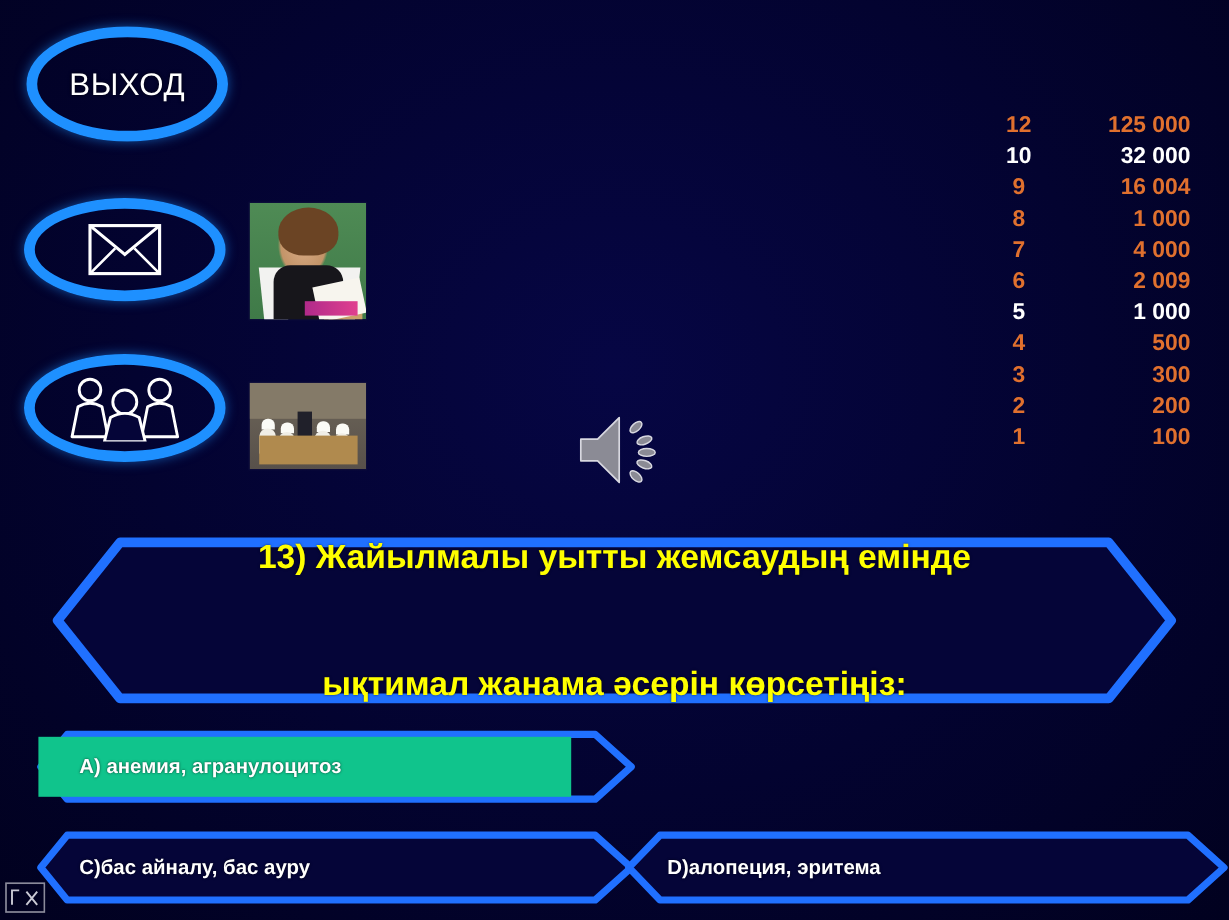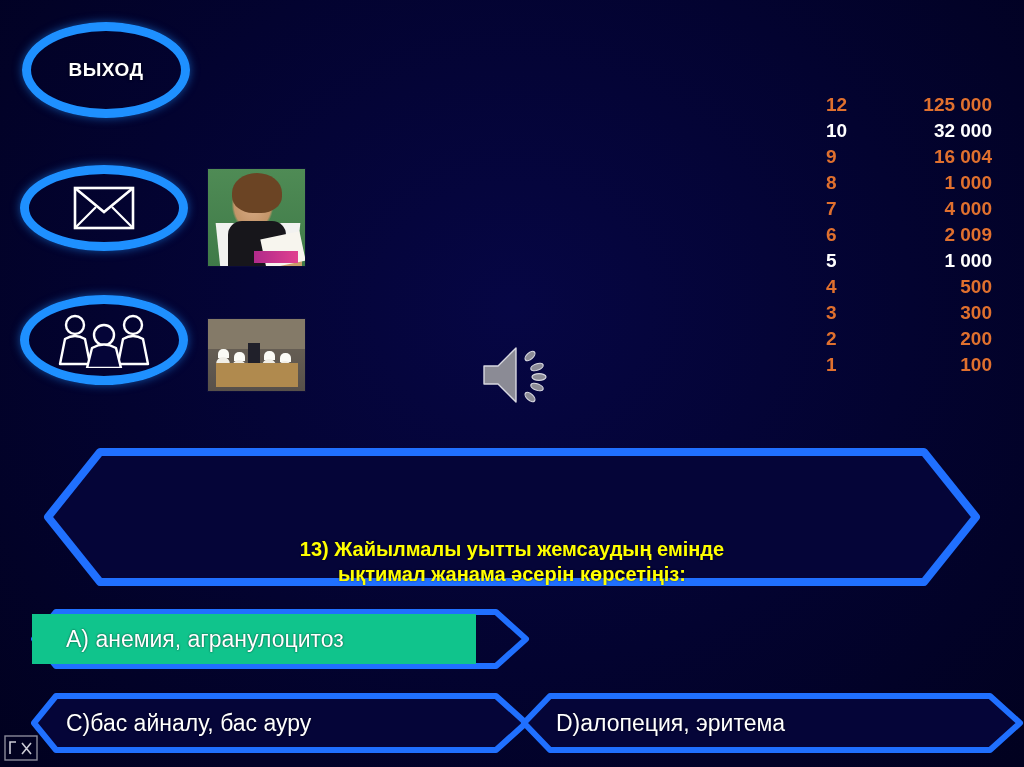--- a/index.html
+++ b/index.html
@@ -17,21 +17,21 @@
   .oval{
     position:absolute;
     border:9px solid #1e90ff;
     border-radius:50%;
     box-sizing:border-box;
     display:flex;align-items:center;justify-content:center;
     box-shadow:0 0 10px rgba(30,144,255,.55);
   }
   #exit-oval{left:22px;top:22px;width:168px;height:96px;}
   #exit-label{
-    color:#ffffff;font-weight:bold;font-size:19px;letter-spacing:.5px;
+    color:#ffffff;font-weight:normal;font-size:26px;letter-spacing:.5px;
     text-shadow:0 0 3px rgba(0,0,0,.8);
   }
   #lifeline-friend{left:20px;top:165px;width:168px;height:86px;}
   #lifeline-audience{left:20px;top:295px;width:168px;height:90px;}
 
   
   .photo{position:absolute;border:1px solid #0b0b3a;}
   #photo-teacher{left:207px;top:168px;width:97px;height:97px;
     background:
       radial-gradient(ellipse 30px 40px at 46% 36%, #d8ab86 0%, #c39468 62%, rgba(195,148,104,0) 70%),
@@ -61,43 +61,43 @@
   #photo-class .c{position:absolute;width:14px;height:22px;background:#f0eee6;border-radius:7px 7px 2px 2px;}
   #photo-class .h{position:absolute;width:11px;height:9px;background:#fbfbf6;border-radius:5px 5px 0 0;}
   #photo-class .dk{position:absolute;left:40px;top:24px;width:12px;height:24px;background:#20202a;}
 
   
   #speaker-icon{position:absolute;left:480px;top:340px;width:78px;height:70px;}
 
   
   #prize-ladder{position:absolute;left:826px;top:92px;width:190px;}
   .prize-row{display:flex;align-items:baseline;height:26px;line-height:26px;font-weight:bold;font-size:19px;}
-  .prize-level{width:46px;text-align:left;}
+  .prize-level{width:46px;text-align:center;}
   .prize-amount{width:120px;text-align:right;padding-right:8px;}
   .prize-row.normal .prize-level,.prize-row.normal .prize-amount{color:#e0702e;}
   .prize-row.milestone .prize-level,.prize-row.milestone .prize-amount{color:#ffffff;}
 
   
   #question-banner{
     position:absolute;left:42px;top:446px;width:940px;height:142px;
   }
   #question-banner svg{position:absolute;left:0;top:0;}
   #question-text{
     position:absolute;left:90px;top:0;width:760px;height:142px;
-    display:flex;flex-direction:column;align-items:center;justify-content:flex-end;
-    color:#ffff00;font-weight:bold;font-size:20px;line-height:1.28;text-align:center;
+    display:flex;flex-direction:column;align-items:center;justify-content:space-between;
+    color:#ffff00;font-weight:bold;font-size:28px;line-height:1.28;text-align:center;
     text-shadow:0 0 2px rgba(0,0,0,.6);
   }
 
   
   .answer{position:absolute;height:62px;}
   .answer svg{position:absolute;left:0;top:0;}
   .answer .atext{
     position:absolute;top:0;height:62px;display:flex;align-items:center;
-    color:#ffffff;font-weight:normal;font-size:23px;white-space:nowrap;
+    color:#ffffff;font-weight:bold;font-size:17px;white-space:nowrap;
     text-shadow:0 0 2px rgba(0,0,0,.7);
   }
   #answer-a{left:30px;top:608px;width:500px;}
   #answer-a .atext{left:36px;}
   #answer-b{left:520px;top:608px;width:504px;}
   #answer-b .atext{left:36px;}
   #answer-c{left:30px;top:692px;width:500px;}
   #answer-c .atext{left:36px;text-align:center;}
   #answer-d{left:520px;top:692px;width:504px;}
   #answer-d .atext{left:36px;text-align:center;}

